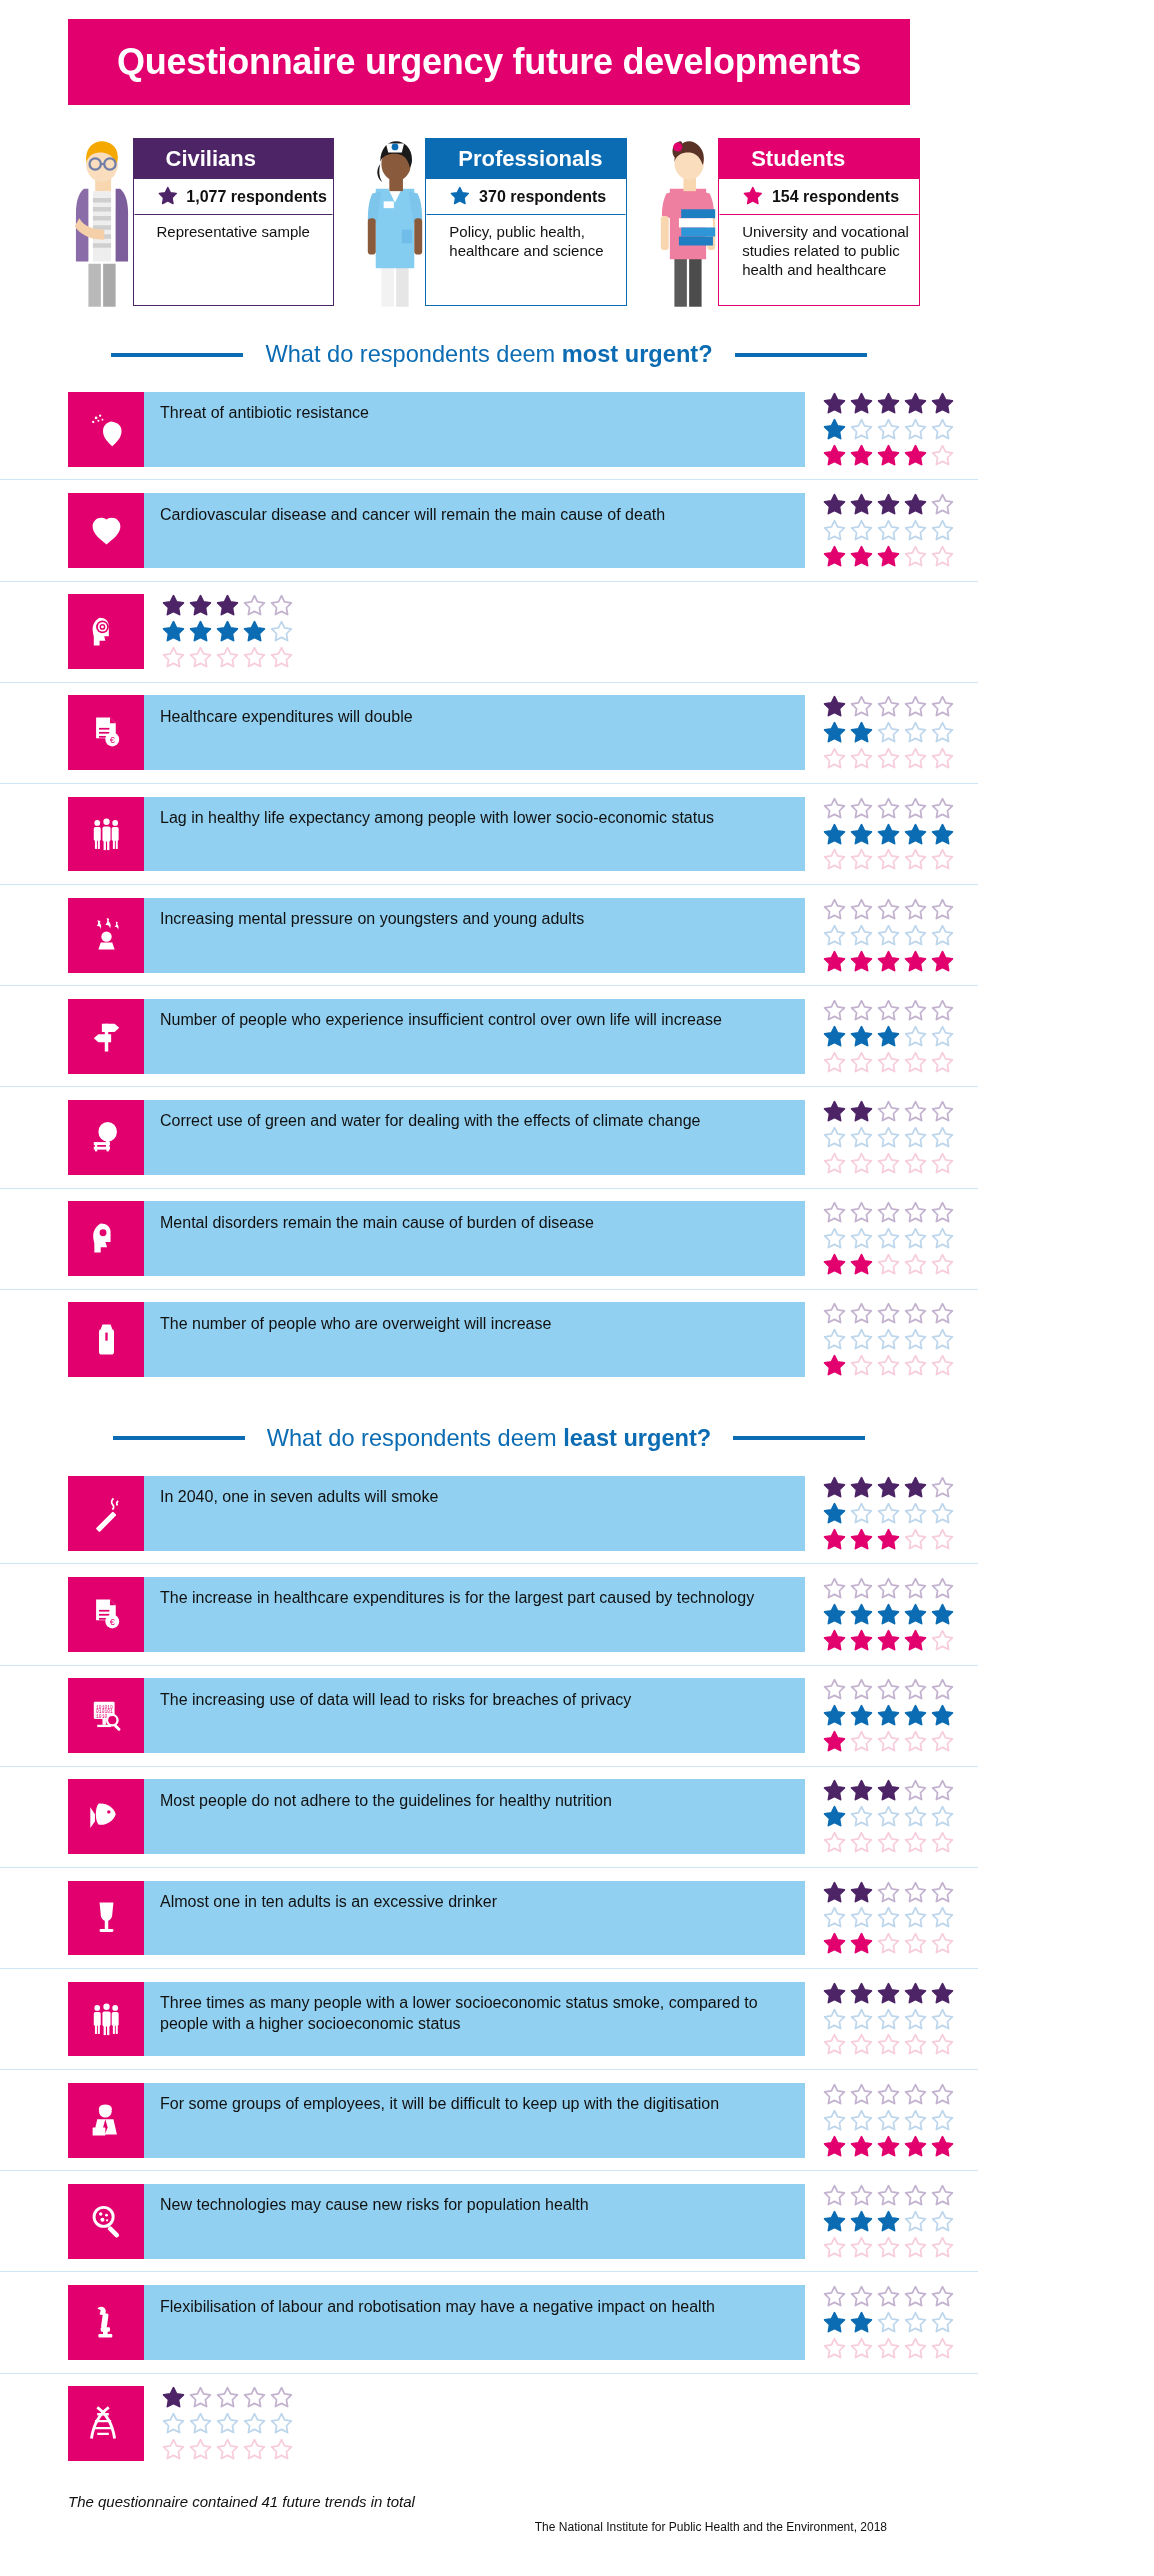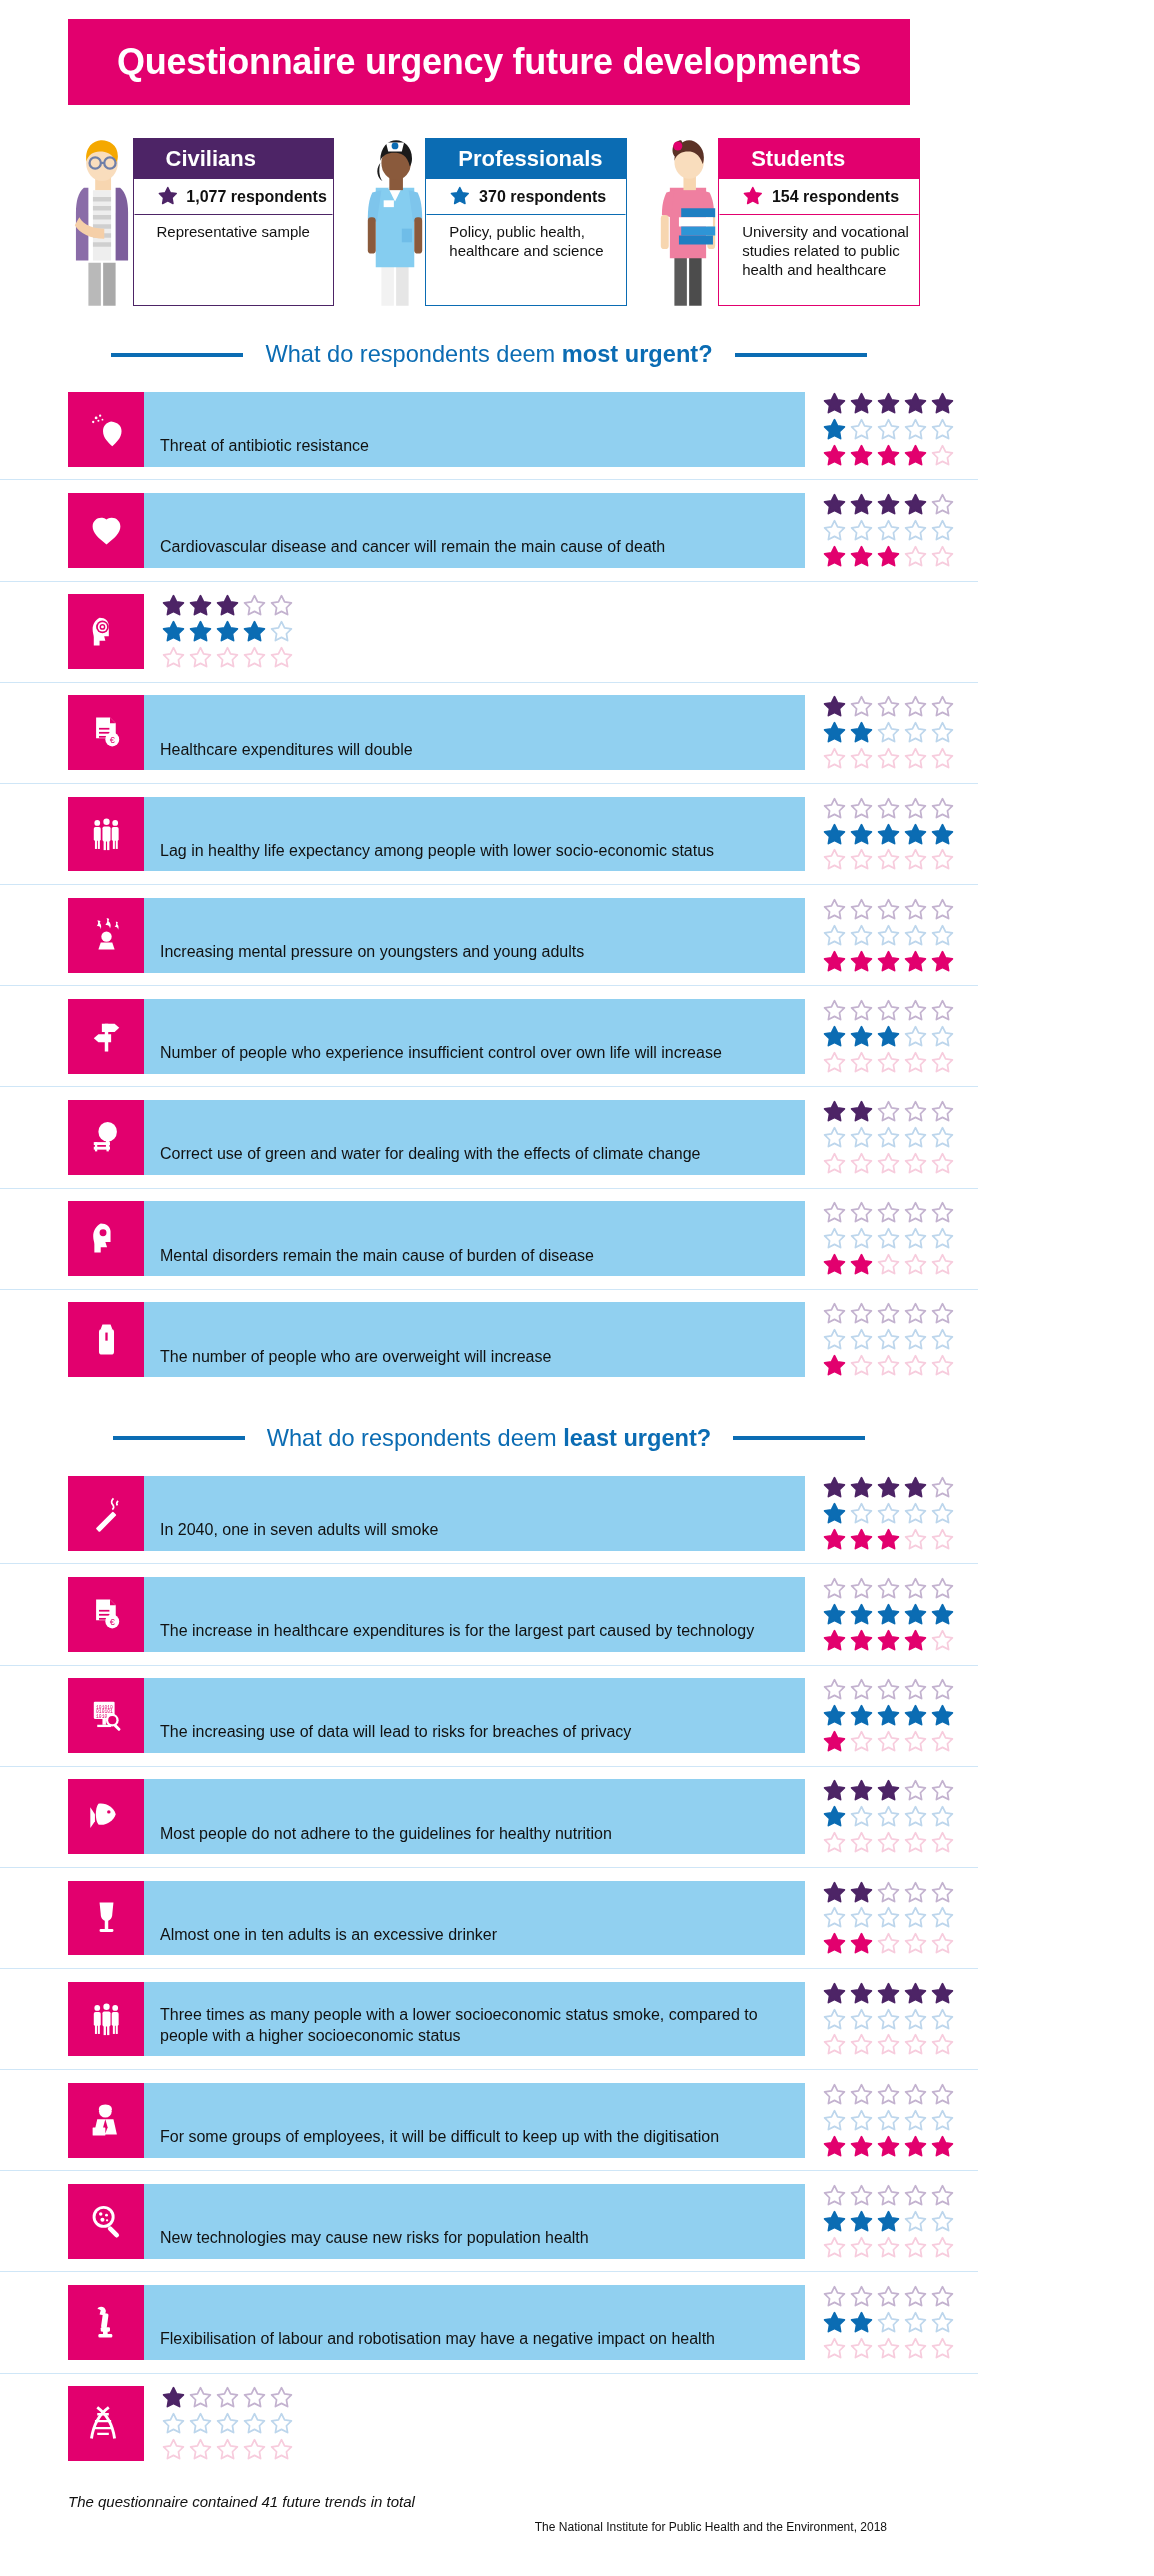--- a/index.html
+++ b/index.html
@@ -30,21 +30,21 @@
   }
 
   
   .cards {
     margin: 33px 0 0 0;
     display: flex;
     padding: 0 58px 0 68px;
     gap: 26.5px;
     align-items: flex-start;
   }
-  .card { position: relative; flex: 1 1 0; display: flex; }
+  .card { position: relative; flex: 1 1 0; display: flex; align-items: flex-end; }
   .person {
     width: 68px; min-width: 68px; height: 167px;
     position: relative; z-index: 2; margin-right: -3.5px;
   }
   .card-body { flex: 1 1 auto; position: relative; z-index: 1; }
   .card-head {
     height: 41px; display: flex; align-items: center;
     padding-left: 32px;
   }
   .card-head span { color: #fff; font-size: 22px; font-weight: bold; }
@@ -85,21 +85,21 @@
     border-bottom: 1.2px solid #cfe6f7;
     padding-bottom: 12.7px; margin-bottom: 12.7px;
   }
   .row:last-child { border-bottom: none; }
   .icon-box {
     width: 76px; min-width: 76px; background: #e2006e;
     display: flex; align-items: center; justify-content: center;
   }
   .icon-box svg { width: 37px; height: 37px; fill: #fff; }
   .stmt {
-    flex: 1 1 auto; background: #91d0f0; display: flex; align-items: flex-end;
+    flex: 1 1 auto; background: #91d0f0; display: flex; align-items: flex-start;
     padding: 10.4px 17px 10.4px 16px; min-height: 64px;
   }
   .stmt span { font-size: 16px; line-height: 1.32; color: #111; }
   .ratings {
     width: 173px; min-width: 173px; padding-left: 18.4px;
     display: flex; flex-direction: column; justify-content: center; gap: 2.9px;
   }
   .star-row { display: flex; gap: 4px; }
   .star-row svg { width: 23px; height: 23px; }
 

